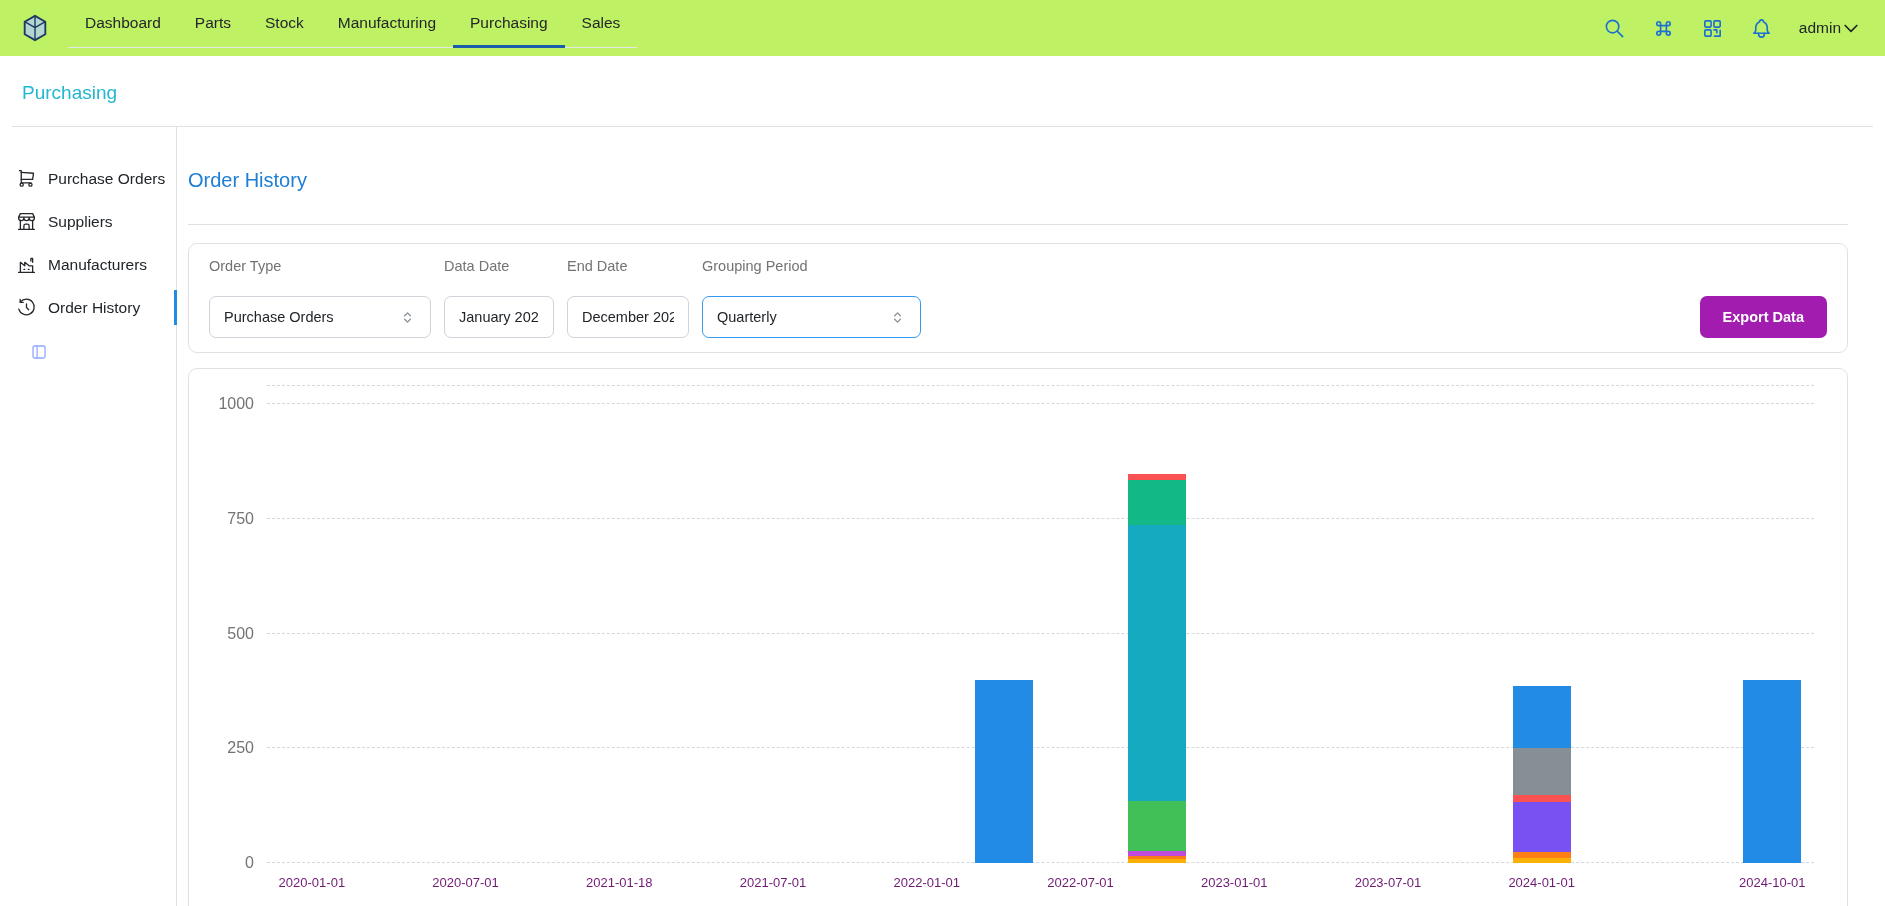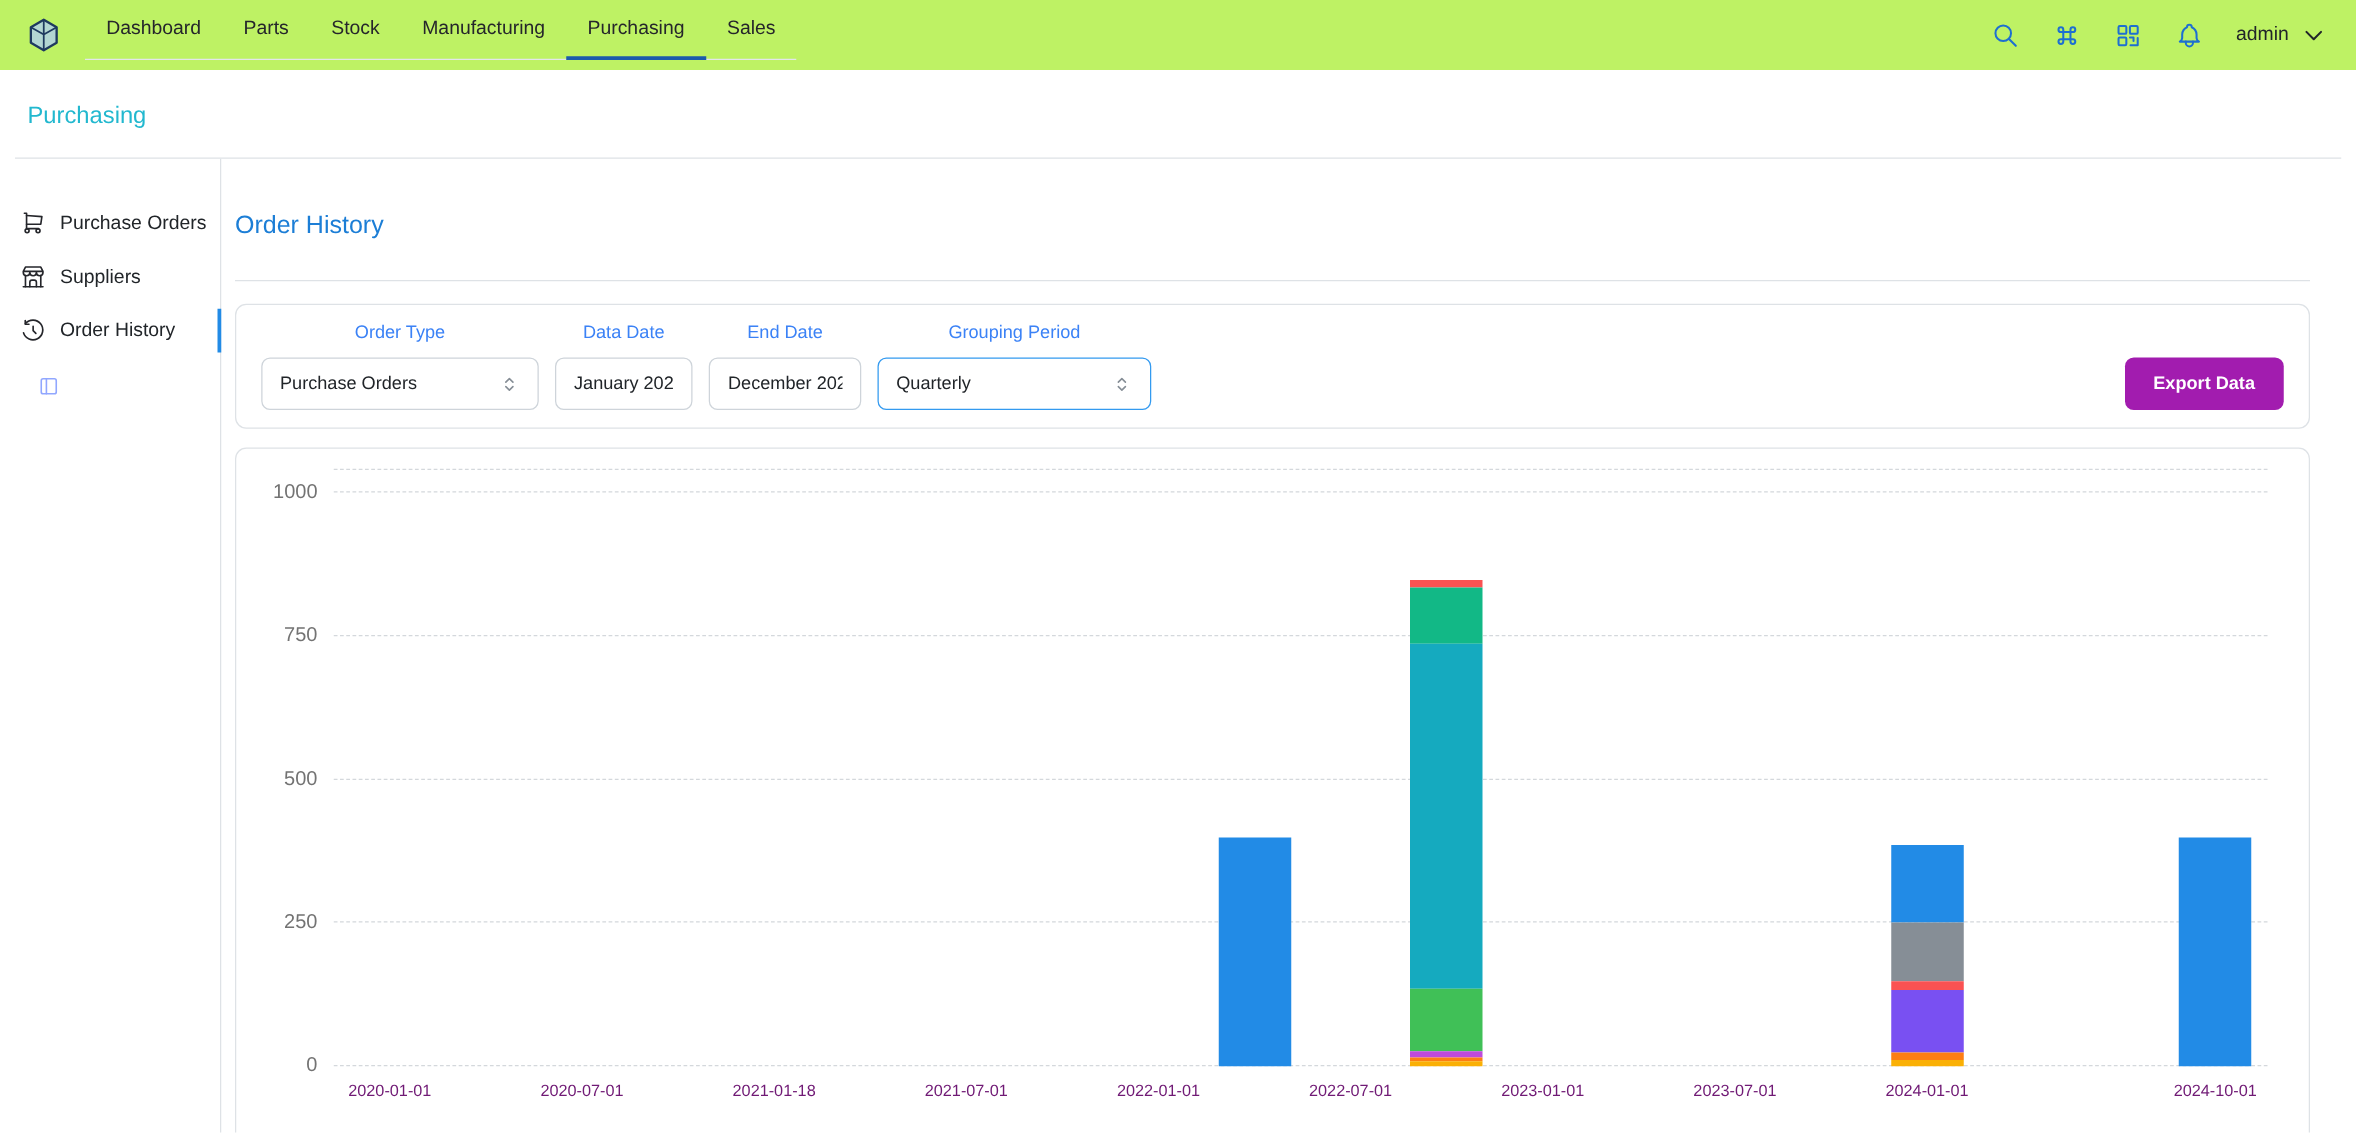--- a/index.html
+++ b/index.html
@@ -13,21 +13,21 @@
   svg { display:block; }
 
   
   .navbar { height:56px; display:flex; align-items:center; padding:0 24px 0 20px; background:#bef264; }
   .logo { width:30px; height:30px; margin-right:18px; cursor:pointer; }
   .tabs { display:flex; align-items:stretch; height:48px; align-self:flex-start; border-bottom:1px solid #e3e6ea; }
   .tab { display:flex; align-items:center; padding:0 17px; font-size:15.5px; color:#25262b; cursor:pointer; border-bottom:3px solid transparent; margin-bottom:-1px; }
   .tab.active { border-bottom-color:#1b5bab; font-weight:400; }
   .nav-right { margin-left:auto; display:flex; align-items:center; gap:26px; }
   .nav-icon { width:23px; height:23px; color:#1d6fd1; cursor:pointer; }
-  .user { display:flex; align-items:center; gap:10px; cursor:pointer; }
+  .user { display:flex; align-items:center; cursor:pointer; }
   .user-name { font-size:15.5px; color:#212529; }
   .user-chevron { width:20px; height:20px; color:#212529; }
 
   
   .crumbbar { margin:0 12px; padding:26px 10px 22px 10px; border-bottom:1px solid #dee2e6; }
   .crumb { color:#22b8cf; font-size:19px; cursor:pointer; }
 
   
   .content { display:flex; height:786px; }
   .sidebar { width:177px; flex:0 0 177px; border-right:1px solid #dee2e6; padding-top:30px; }
@@ -36,21 +36,21 @@
   .side-item.active::after { content:""; position:absolute; right:-1px; top:4px; bottom:4px; width:3px; background:#228be6; }
   .side-toggle { width:18px; height:18px; color:#91a7ff; margin:14px 0 0 30px; cursor:pointer; }
 
   .main { flex:1; padding:42px 37px 0 11px; }
   .page-title { font-size:20px; color:#1c7ed6; font-weight:400; margin:0; }
   .rule { border:none; border-top:1px solid #dee2e6; margin:32px 0 0 0; }
 
   
   .filter-card { margin-top:18px; border:1px solid #dee2e6; border-radius:9px; padding:14px 20px; display:flex; align-items:flex-end; gap:13px; }
   .field { display:flex; flex-direction:column; }
-  .field-label { font-size:14.5px; color:#3b82f6; margin-bottom:12px; font-weight:400;text-align:center; }
+  .field-label { font-size:14.5px; color:#737373; margin-bottom:22px; font-weight:400; }
   .control { height:42px; border:1px solid #ced4da; border-radius:7px; background:#fff; font-size:14.5px; color:#212529; padding:0 14px; display:flex; align-items:center; }
   .select { justify-content:space-between; cursor:pointer; gap:8px; }
   .select .sel-chevrons { width:17px; height:17px; color:#868e96; flex:0 0 17px; }
   .w-ordertype { width:222px; }
   .w-start { width:110px; }
   .w-end { width:122px; }
   .w-grouping { width:219px; }
   .select.focused { border:1.5px solid #339af0; }
   input.control { width:100%; outline:none; }
   .btn-export { margin-left:auto; height:42px; padding:0 23px; background:#a21caf; border:none; border-radius:7px; color:#fff; font-size:14.5px; font-weight:700; font-family:"Liberation Sans", sans-serif; cursor:pointer; }
@@ -140,20 +140,31 @@
     <div class="side-item">
       <span class="s-icon">
         <svg viewBox="0 0 24 24" fill="none" stroke="currentColor" stroke-width="1.5" stroke-linecap="round" stroke-linejoin="round">
             <path d="M3 21h18"></path>
             <path d="M3 7v1a3 3 0 0 0 6 0V7m0 1a3 3 0 0 0 6 0V7m0 1a3 3 0 0 0 6 0V7H3l2-4h14l2 4"></path>
             <path d="M5 21V10.8M19 21V10.8"></path>
             <path d="M9 21v-4a2 2 0 0 1 2-2h2a2 2 0 0 1 2 2v4"></path>
           </svg>
       </span>
       <span>Suppliers</span>
+    </div>
+    <div class="side-item">
+      <span class="s-icon">
+        <svg viewBox="0 0 24 24" fill="none" stroke="currentColor" stroke-width="1.5" stroke-linecap="round" stroke-linejoin="round">
+            <path d="M3 21h18"></path>
+            <path d="M5 21V9.5l5 4v-4l5 4H19V21"></path>
+            <path d="M19 9.5V5h-2v3"></path>
+            <path d="M9 17.5h1m4 0h1"></path>
+          </svg>
+      </span>
+      <span>Manufacturers</span>
     </div>
     <div class="side-item active">
       <span class="s-icon">
         <svg viewBox="0 0 24 24" fill="none" stroke="currentColor" stroke-width="1.5" stroke-linecap="round" stroke-linejoin="round">
             <path d="M12 8v4l2.5 2.5"></path>
             <path d="M5 5.5A9 9 0 1 1 3.2 14"></path>
             <path d="M4.8 2.8v3.4h3.4"></path>
           </svg>
       </span>
       <span>Order History</span>

